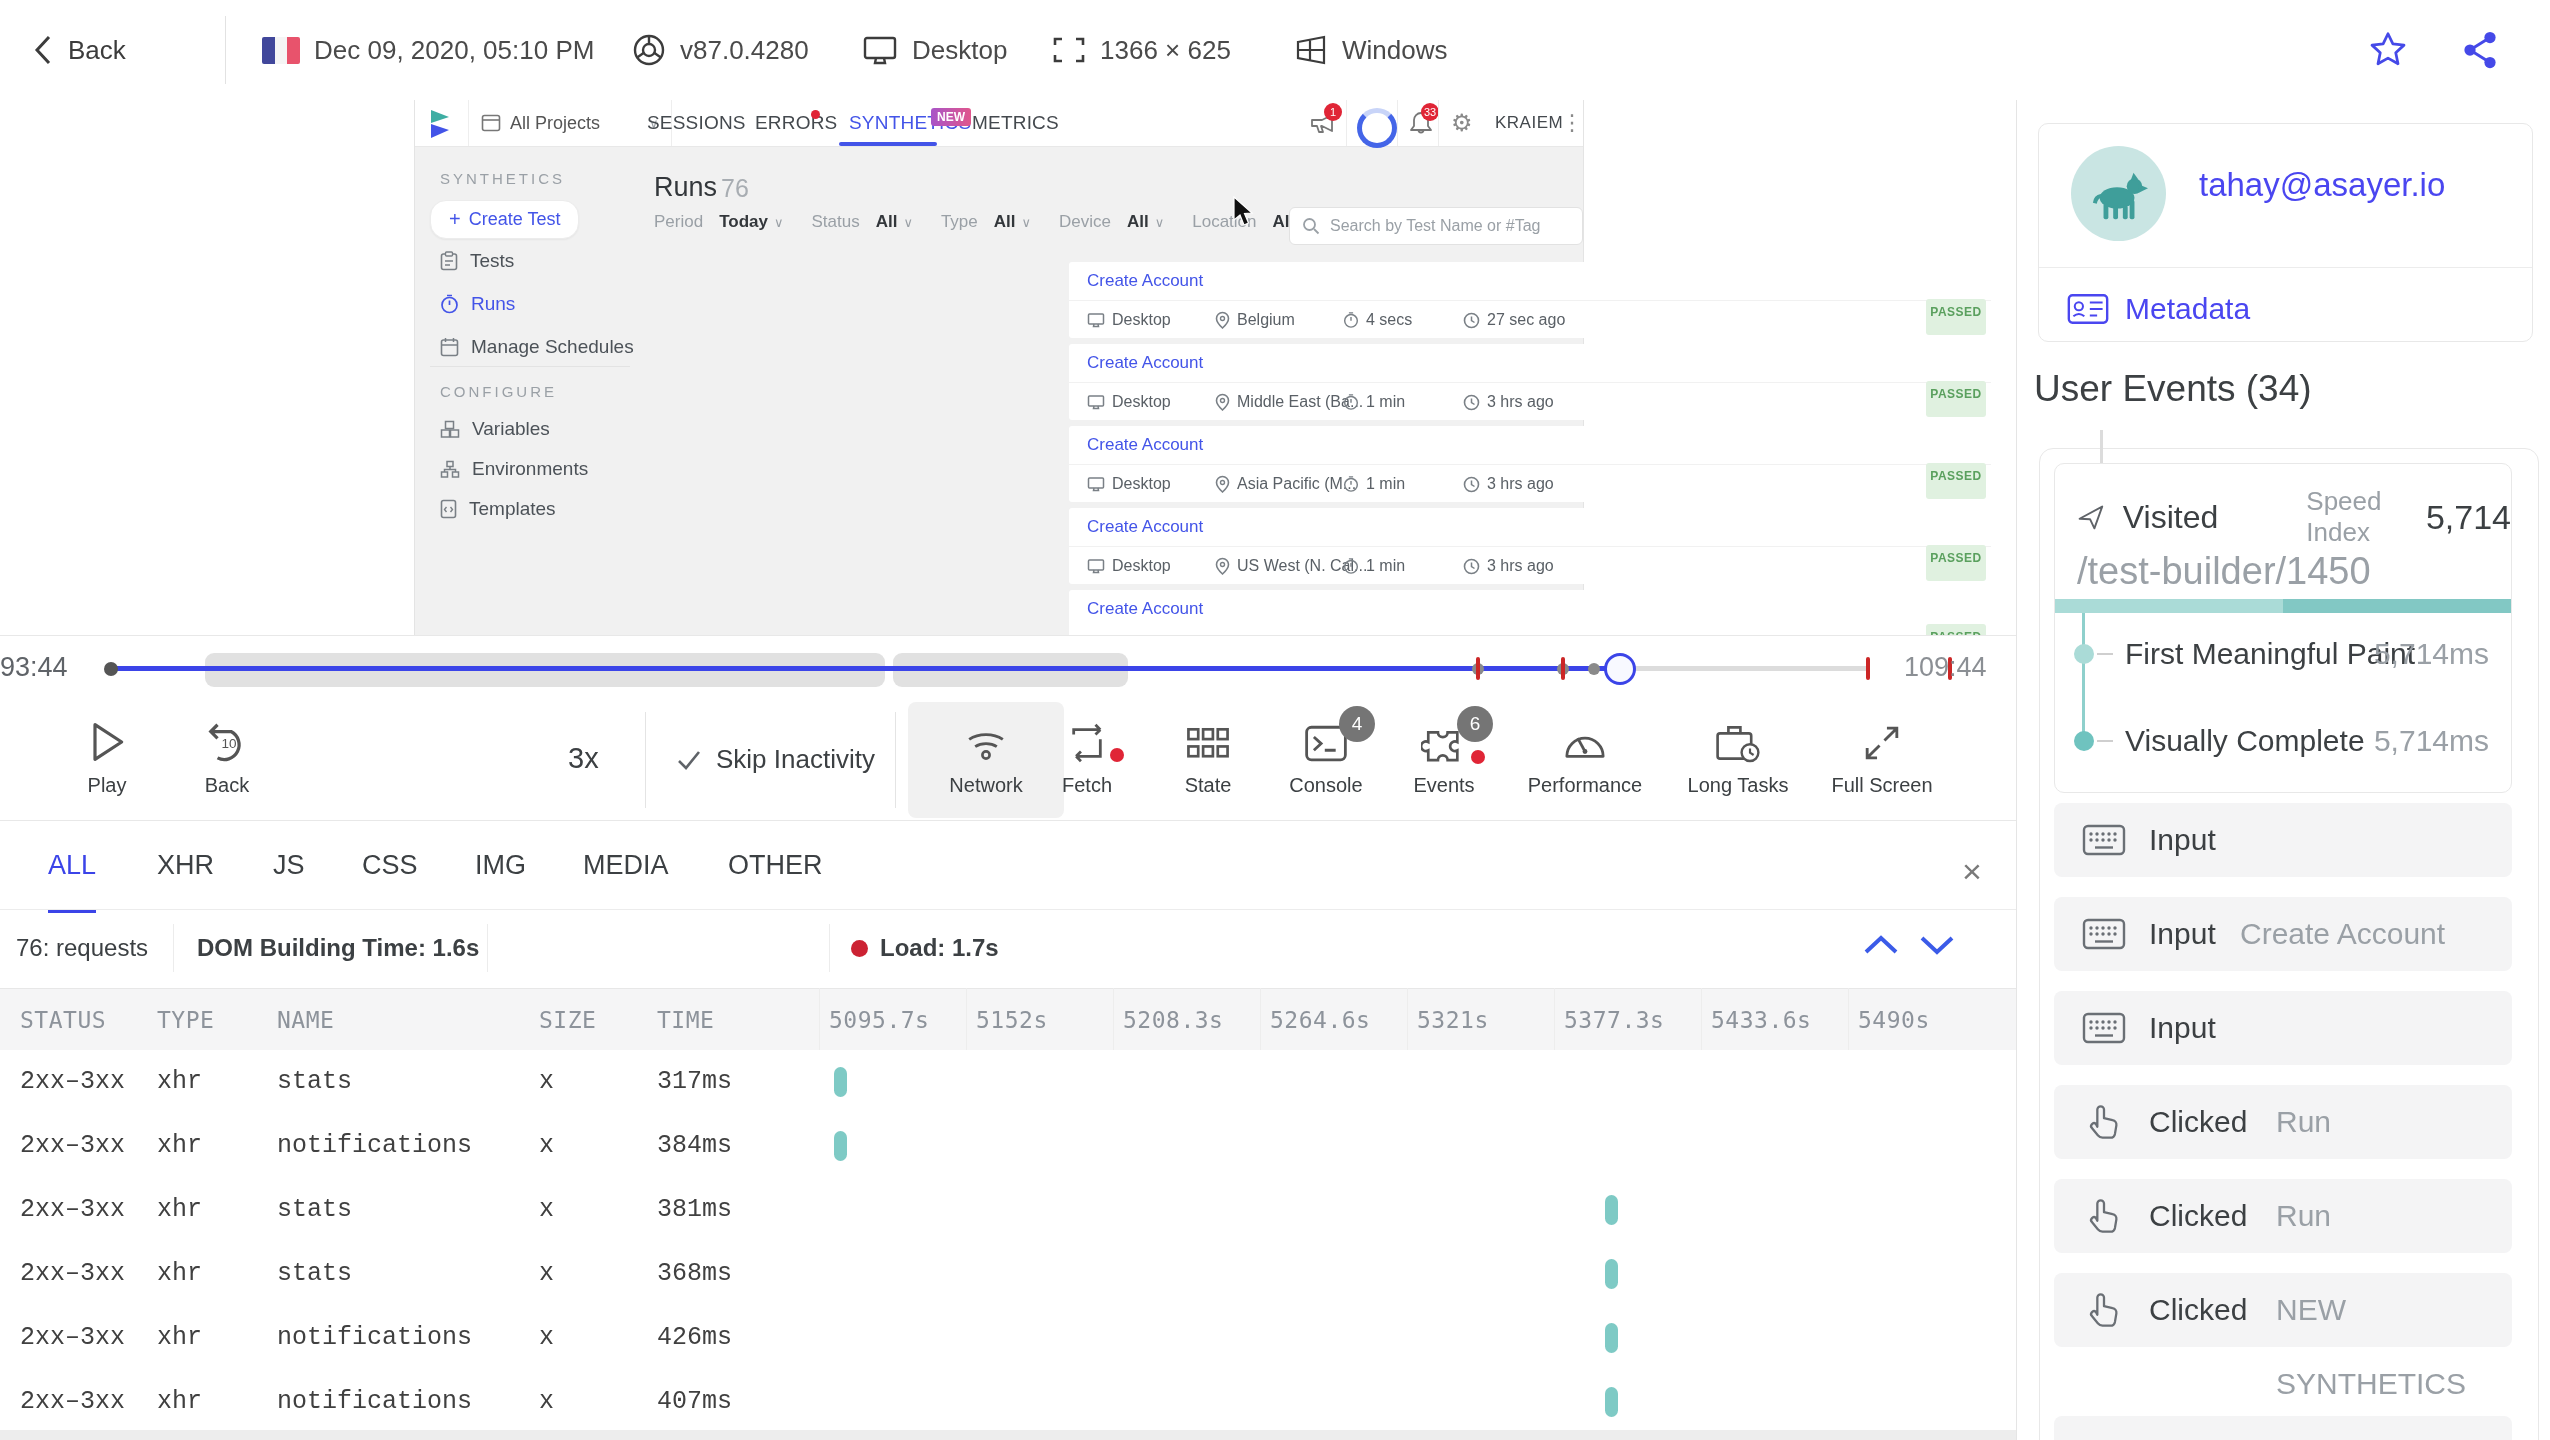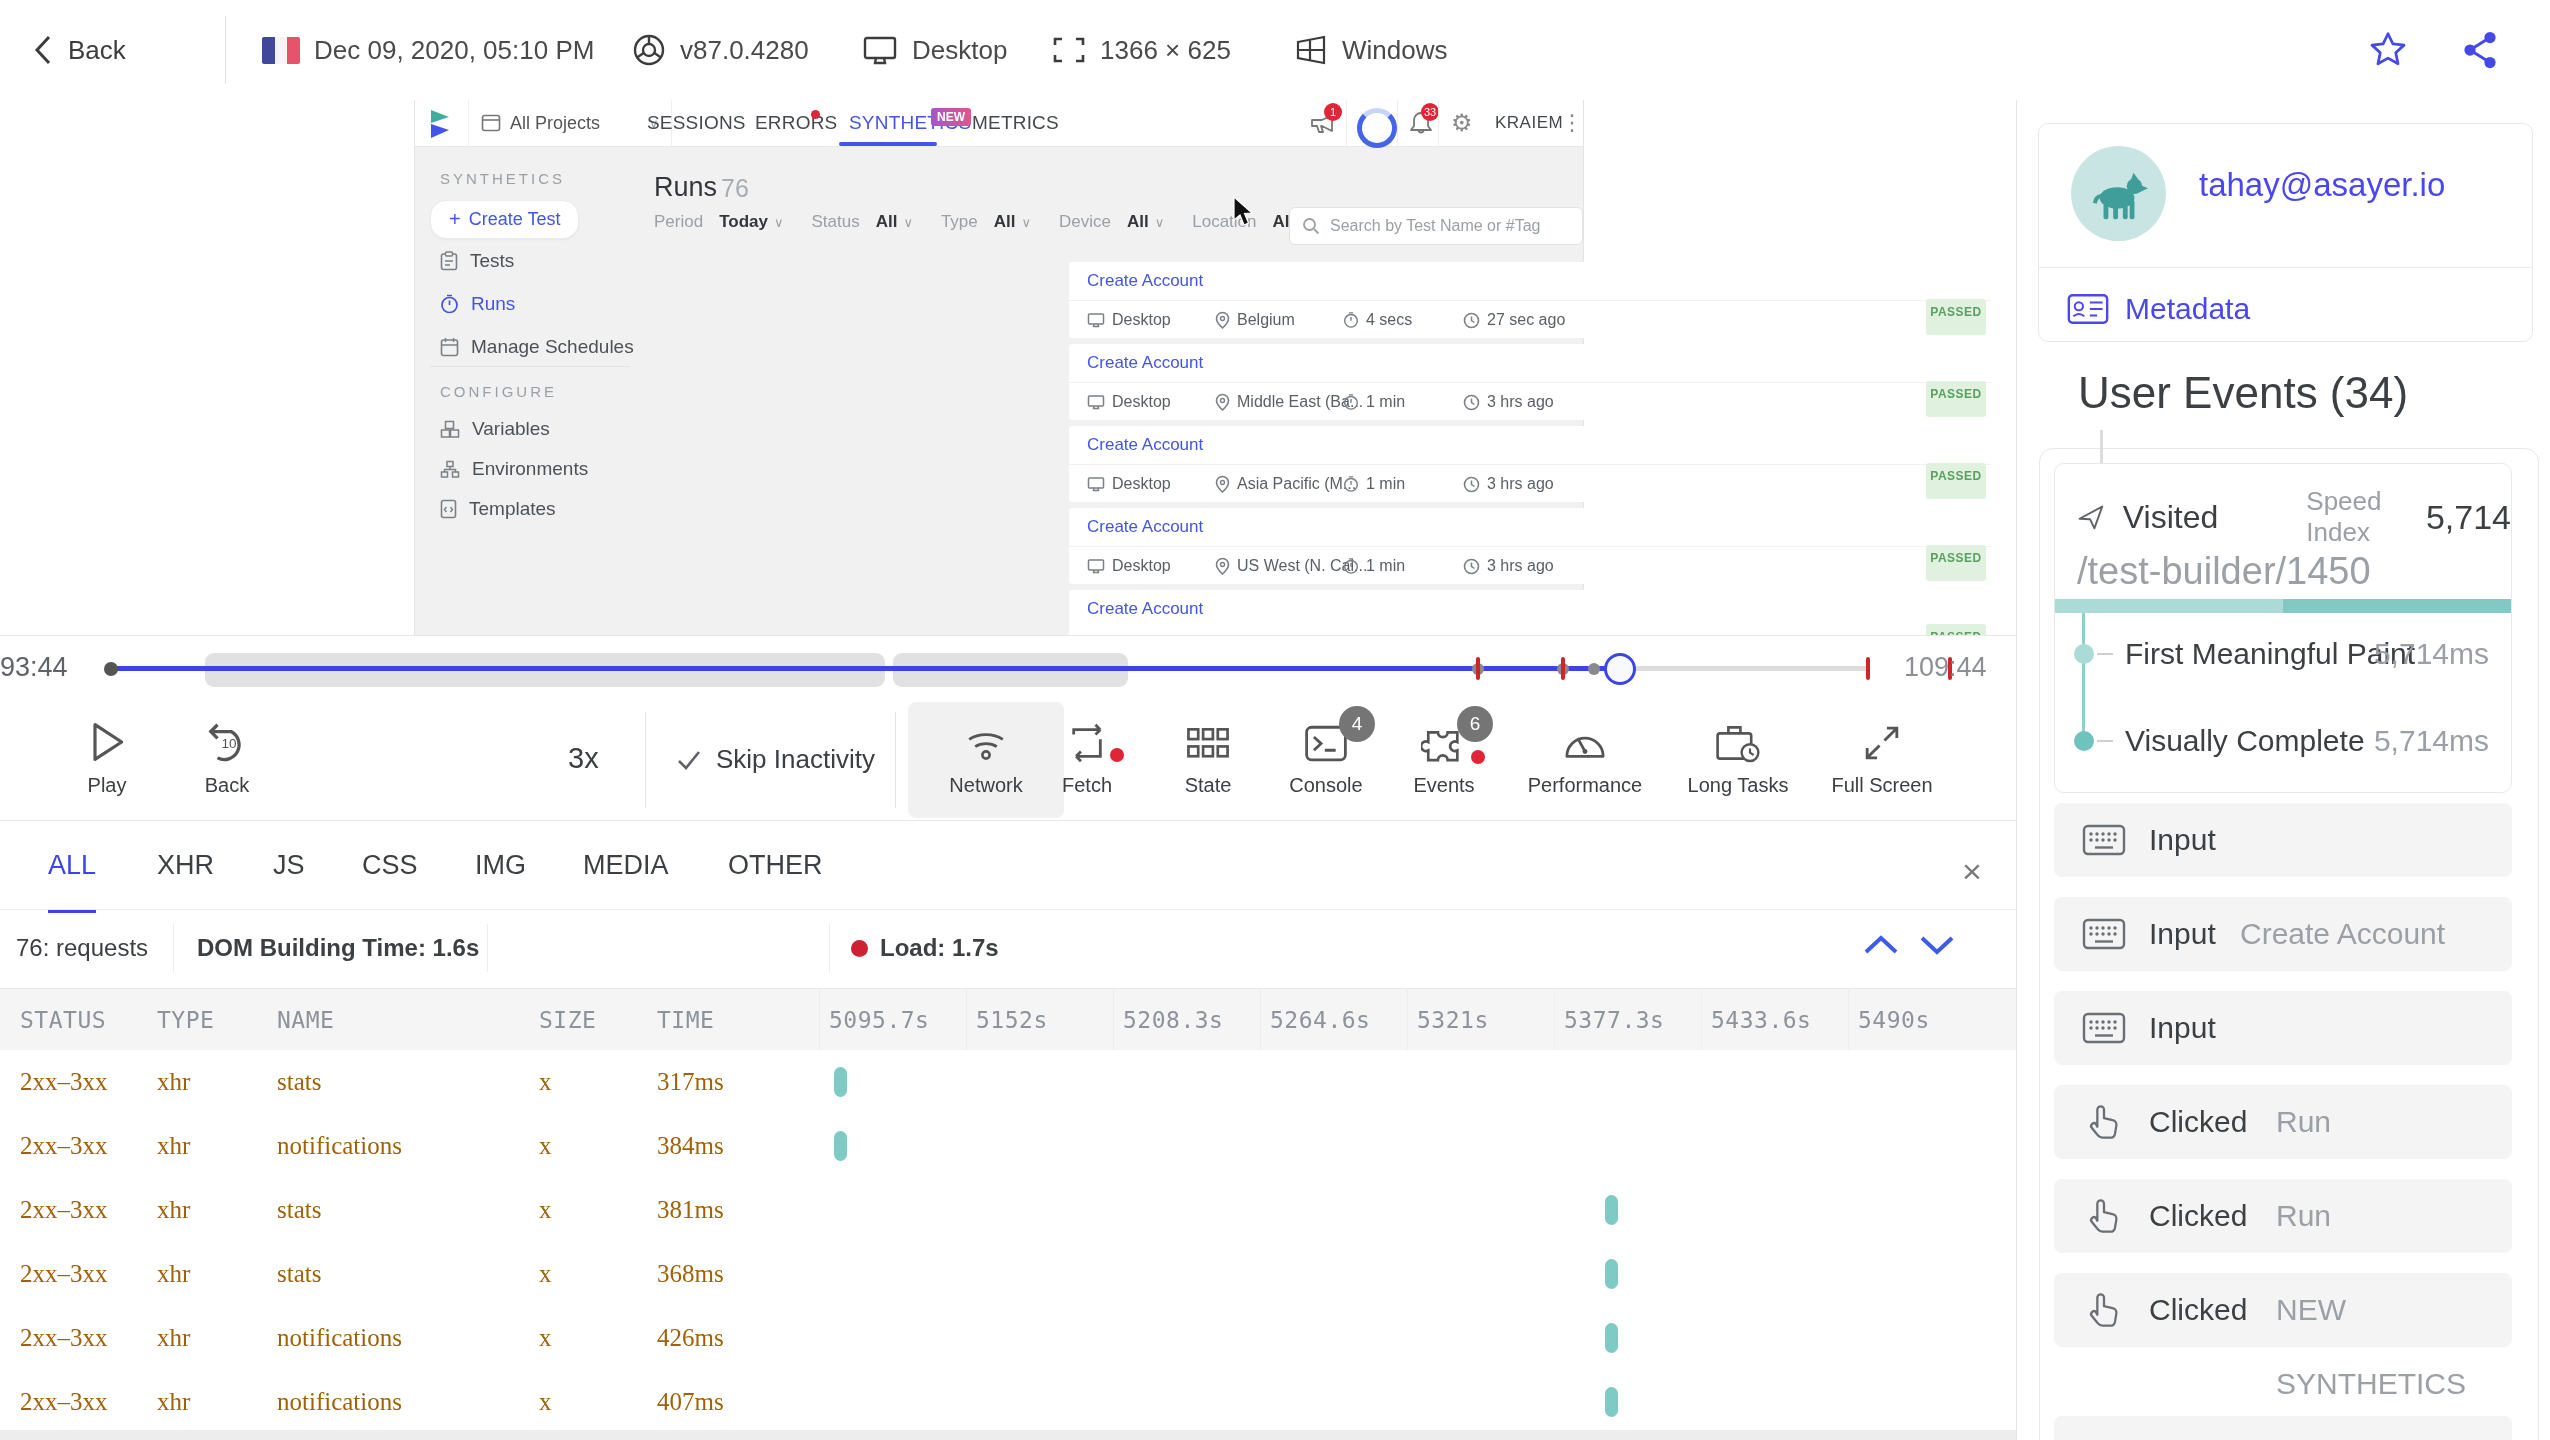--- a/index.html
+++ b/index.html
@@ -89,32 +89,32 @@
   .statsrow{left:0;top:88px;width:2016px;height:76px;border-top:1px solid #ececec;}
   .stat{position:absolute;top:0;height:76px;display:flex;align-items:center;gap:12px;font-size:24px;color:#3c4043;}
   .sdot{width:17px;height:17px;border-radius:50%;}
   .stat-sep{position:absolute;top:14px;width:1px;height:48px;background:#ececec;}
   .navchev{position:absolute;top:22px;}
 
   .thead{left:0;top:167px;width:2016px;height:62px;background:#f5f5f6;border-top:1px solid #e7e7e7;border-bottom:1px solid #e7e7e7;}
   .thl{position:absolute;top:0;line-height:62px;font-size:23px;color:#8d939b;letter-spacing:.5px;font-family:"DejaVu Sans Mono",monospace;}
   .gridline{position:absolute;width:1px;background:#ededed;top:167px;height:441px;}
   .nrow{position:absolute;left:0;width:2016px;height:64px;background:#fff;}
-  .ncell{position:absolute;top:0;line-height:64px;font-size:25px;color:#a16207;font-family:Liberation Serif, serif;}
+  .ncell{position:absolute;top:0;line-height:64px;font-size:25px;color:#404040;font-family:Liberation Mono, monospace;}
   .wbar{position:absolute;top:17px;width:13px;height:30px;border-radius:7px;background:var(--teal);}
   .hscroll{left:0;top:1430px;width:2016px;height:10px;background:#ededed;}
 
   
   .rightbar{left:2016px;top:100px;width:534px;height:1340px;background:#fff;border-left:1px solid #e5e5e5;}
   .usercard{left:21px;top:23px;width:495px;height:219px;border:1px solid #e8e8e8;border-radius:10px;background:#fff;box-sizing:border-box;}
   .avatar{left:32px;top:22px;width:95px;height:95px;border-radius:50%;background:#c9e5e3;display:flex;align-items:center;justify-content:center;}
   .email{left:160px;top:42px;font-size:33px;color:var(--link);}
   .uc-div{left:0;top:143px;width:493px;height:1px;background:#ececec;}
   .meta-row{left:28px;top:168px;display:flex;align-items:center;gap:16px;color:var(--link);font-size:30px;}
-  .ue-title{left:17px;top:268px;font-size:44px;color:#3c4043;margin-left:44px;}
+  .ue-title{left:17px;top:268px;font-size:37px;color:#3c4043;}
   .evcontainer{left:22px;top:348px;width:500px;height:1092px;border:1px solid #e8e8e8;border-radius:14px;box-sizing:border-box;}
   .connector{left:83px;top:330px;width:3px;height:35px;background:#dcdcdc;}
   .visitcard{left:37px;top:363px;width:458px;height:330px;border:1px solid #e8e8e8;border-radius:10px;background:#fff;box-sizing:border-box;overflow:hidden;}
   .v-row{left:22px;top:22px;display:flex;align-items:center;gap:18px;}
   .v-label{font-size:32px;color:#3c4043;text-align:right;}
   .v-silab{font-size:26px;color:#9aa0a6;}
   .v-sival{font-size:34px;color:#3c4043;}
   .v-url{left:22px;top:86px;font-size:38px;color:#9aa0a6;text-align:center;}
   .v-bar{left:0;top:135px;width:456px;height:14px;}
   .v-barl{position:absolute;left:0;top:0;width:228px;height:14px;background:#aadbd7;}

